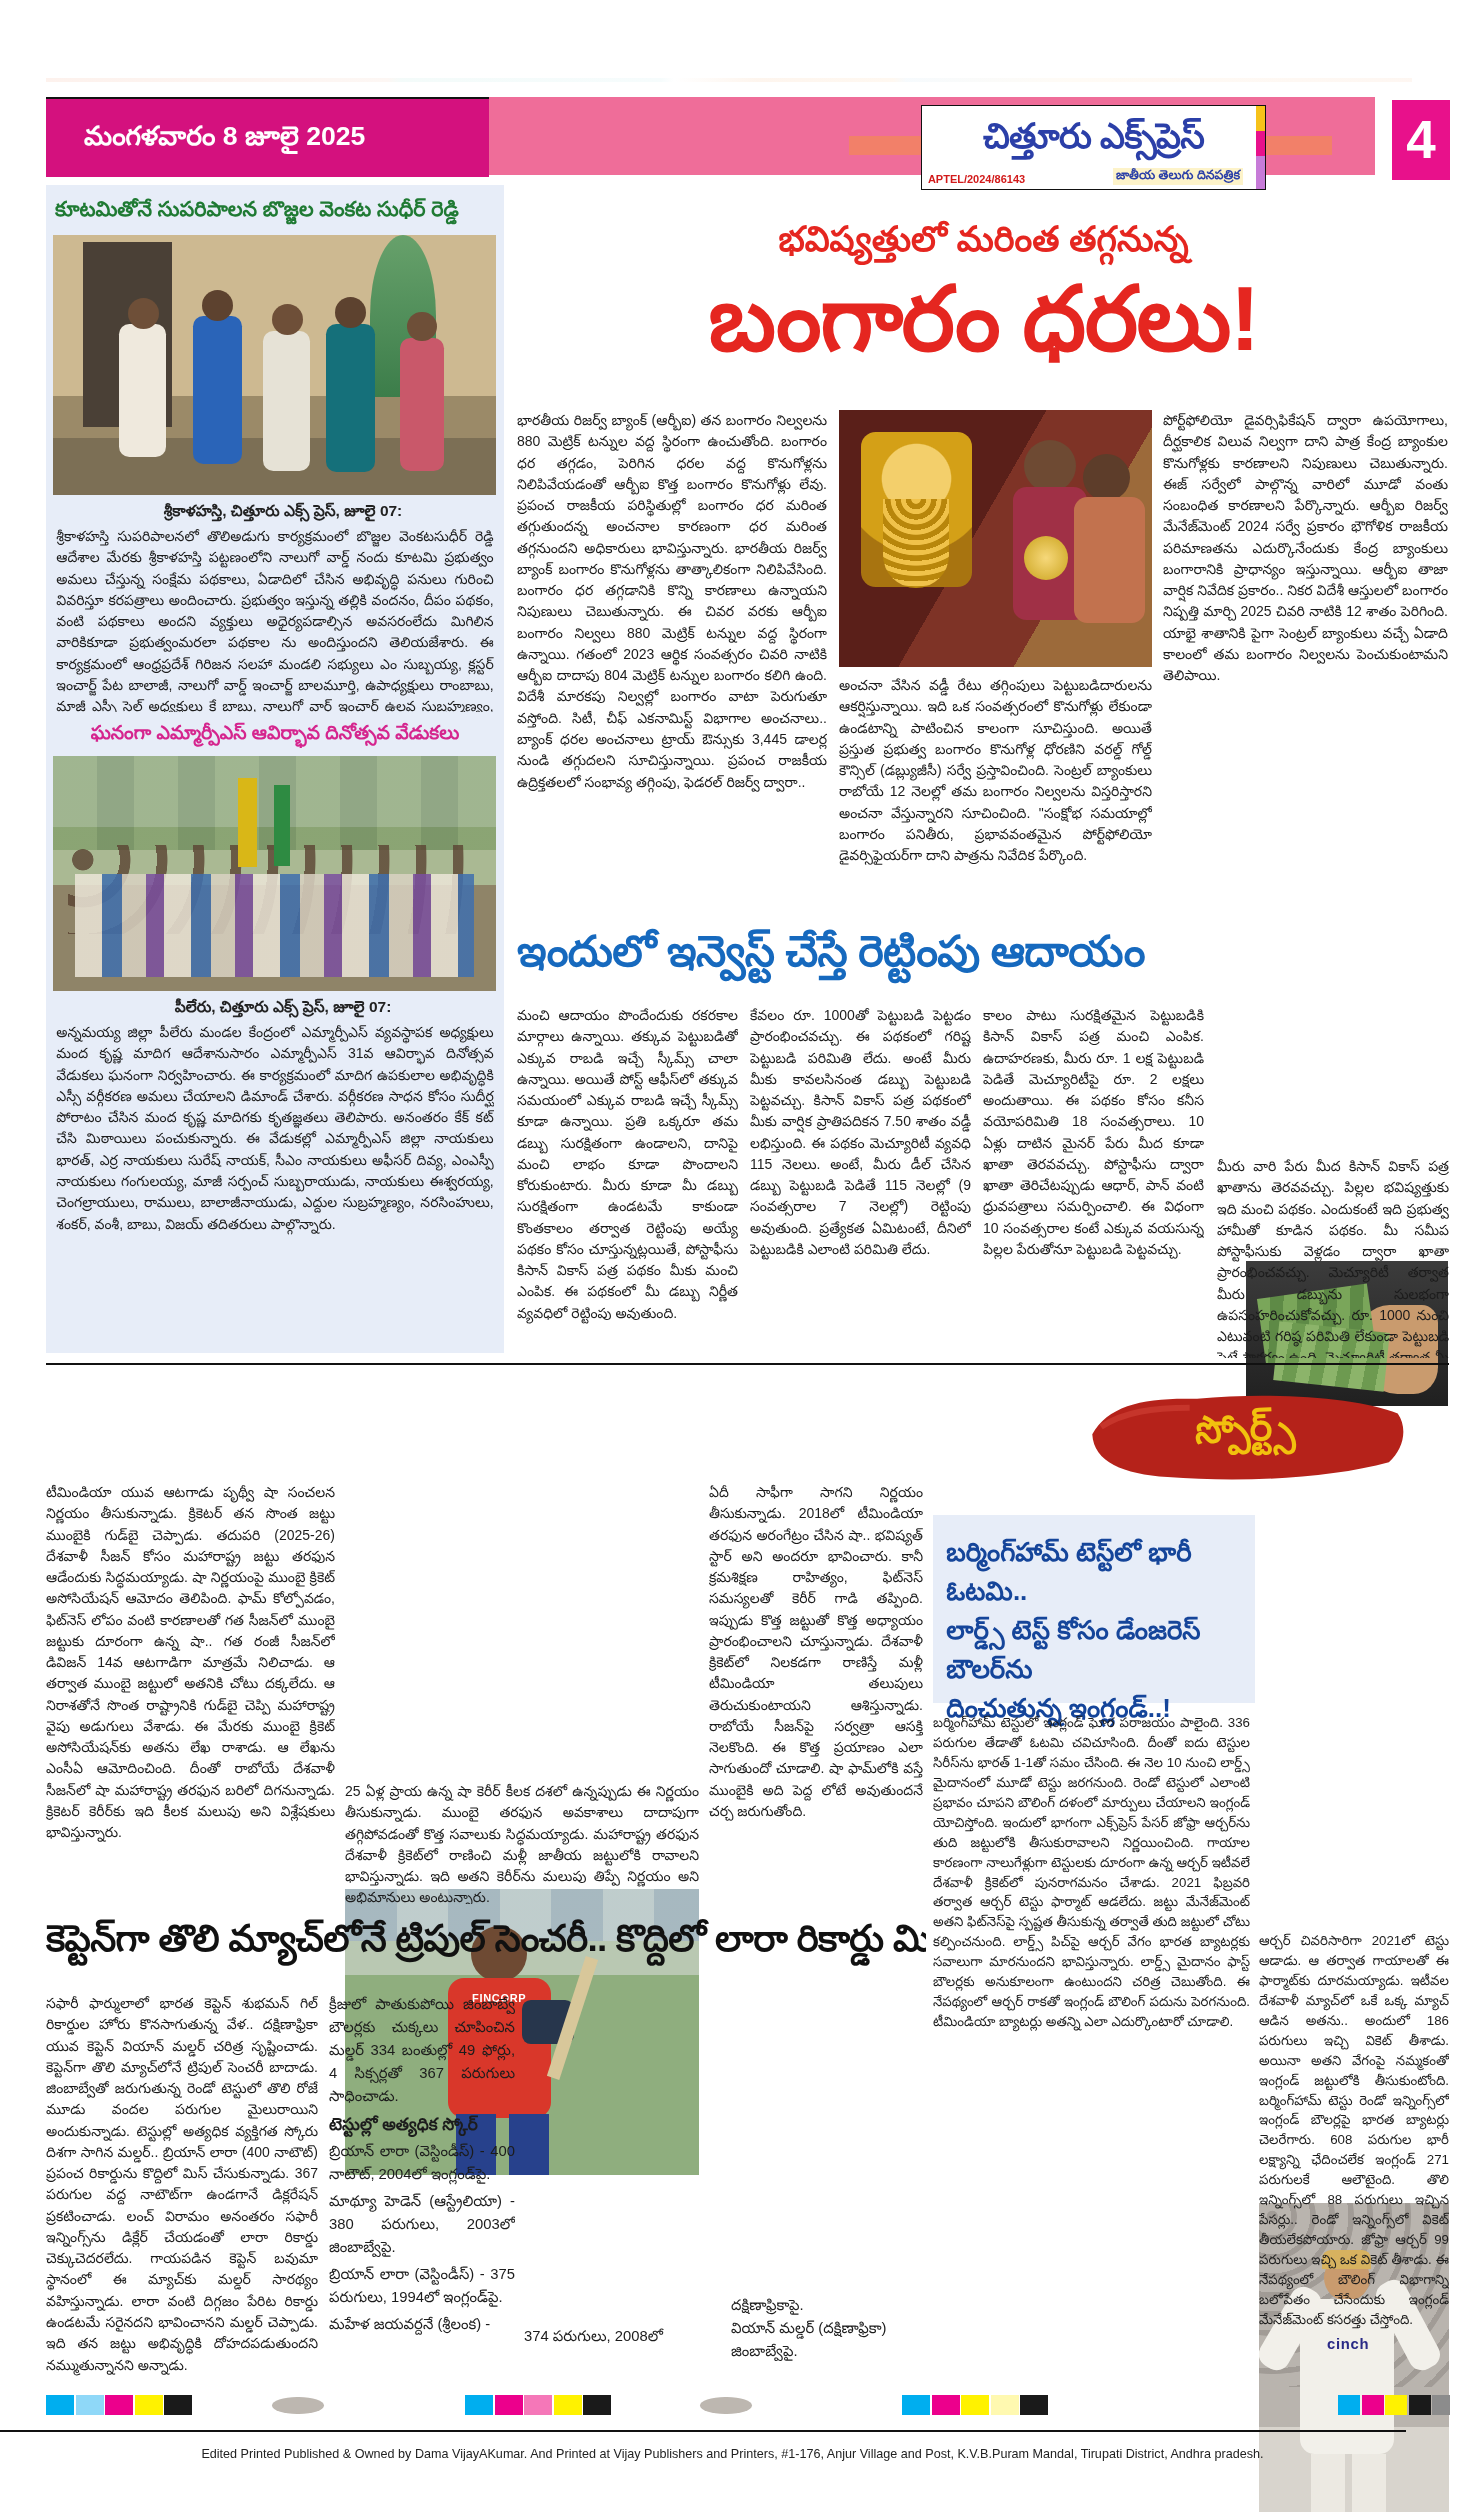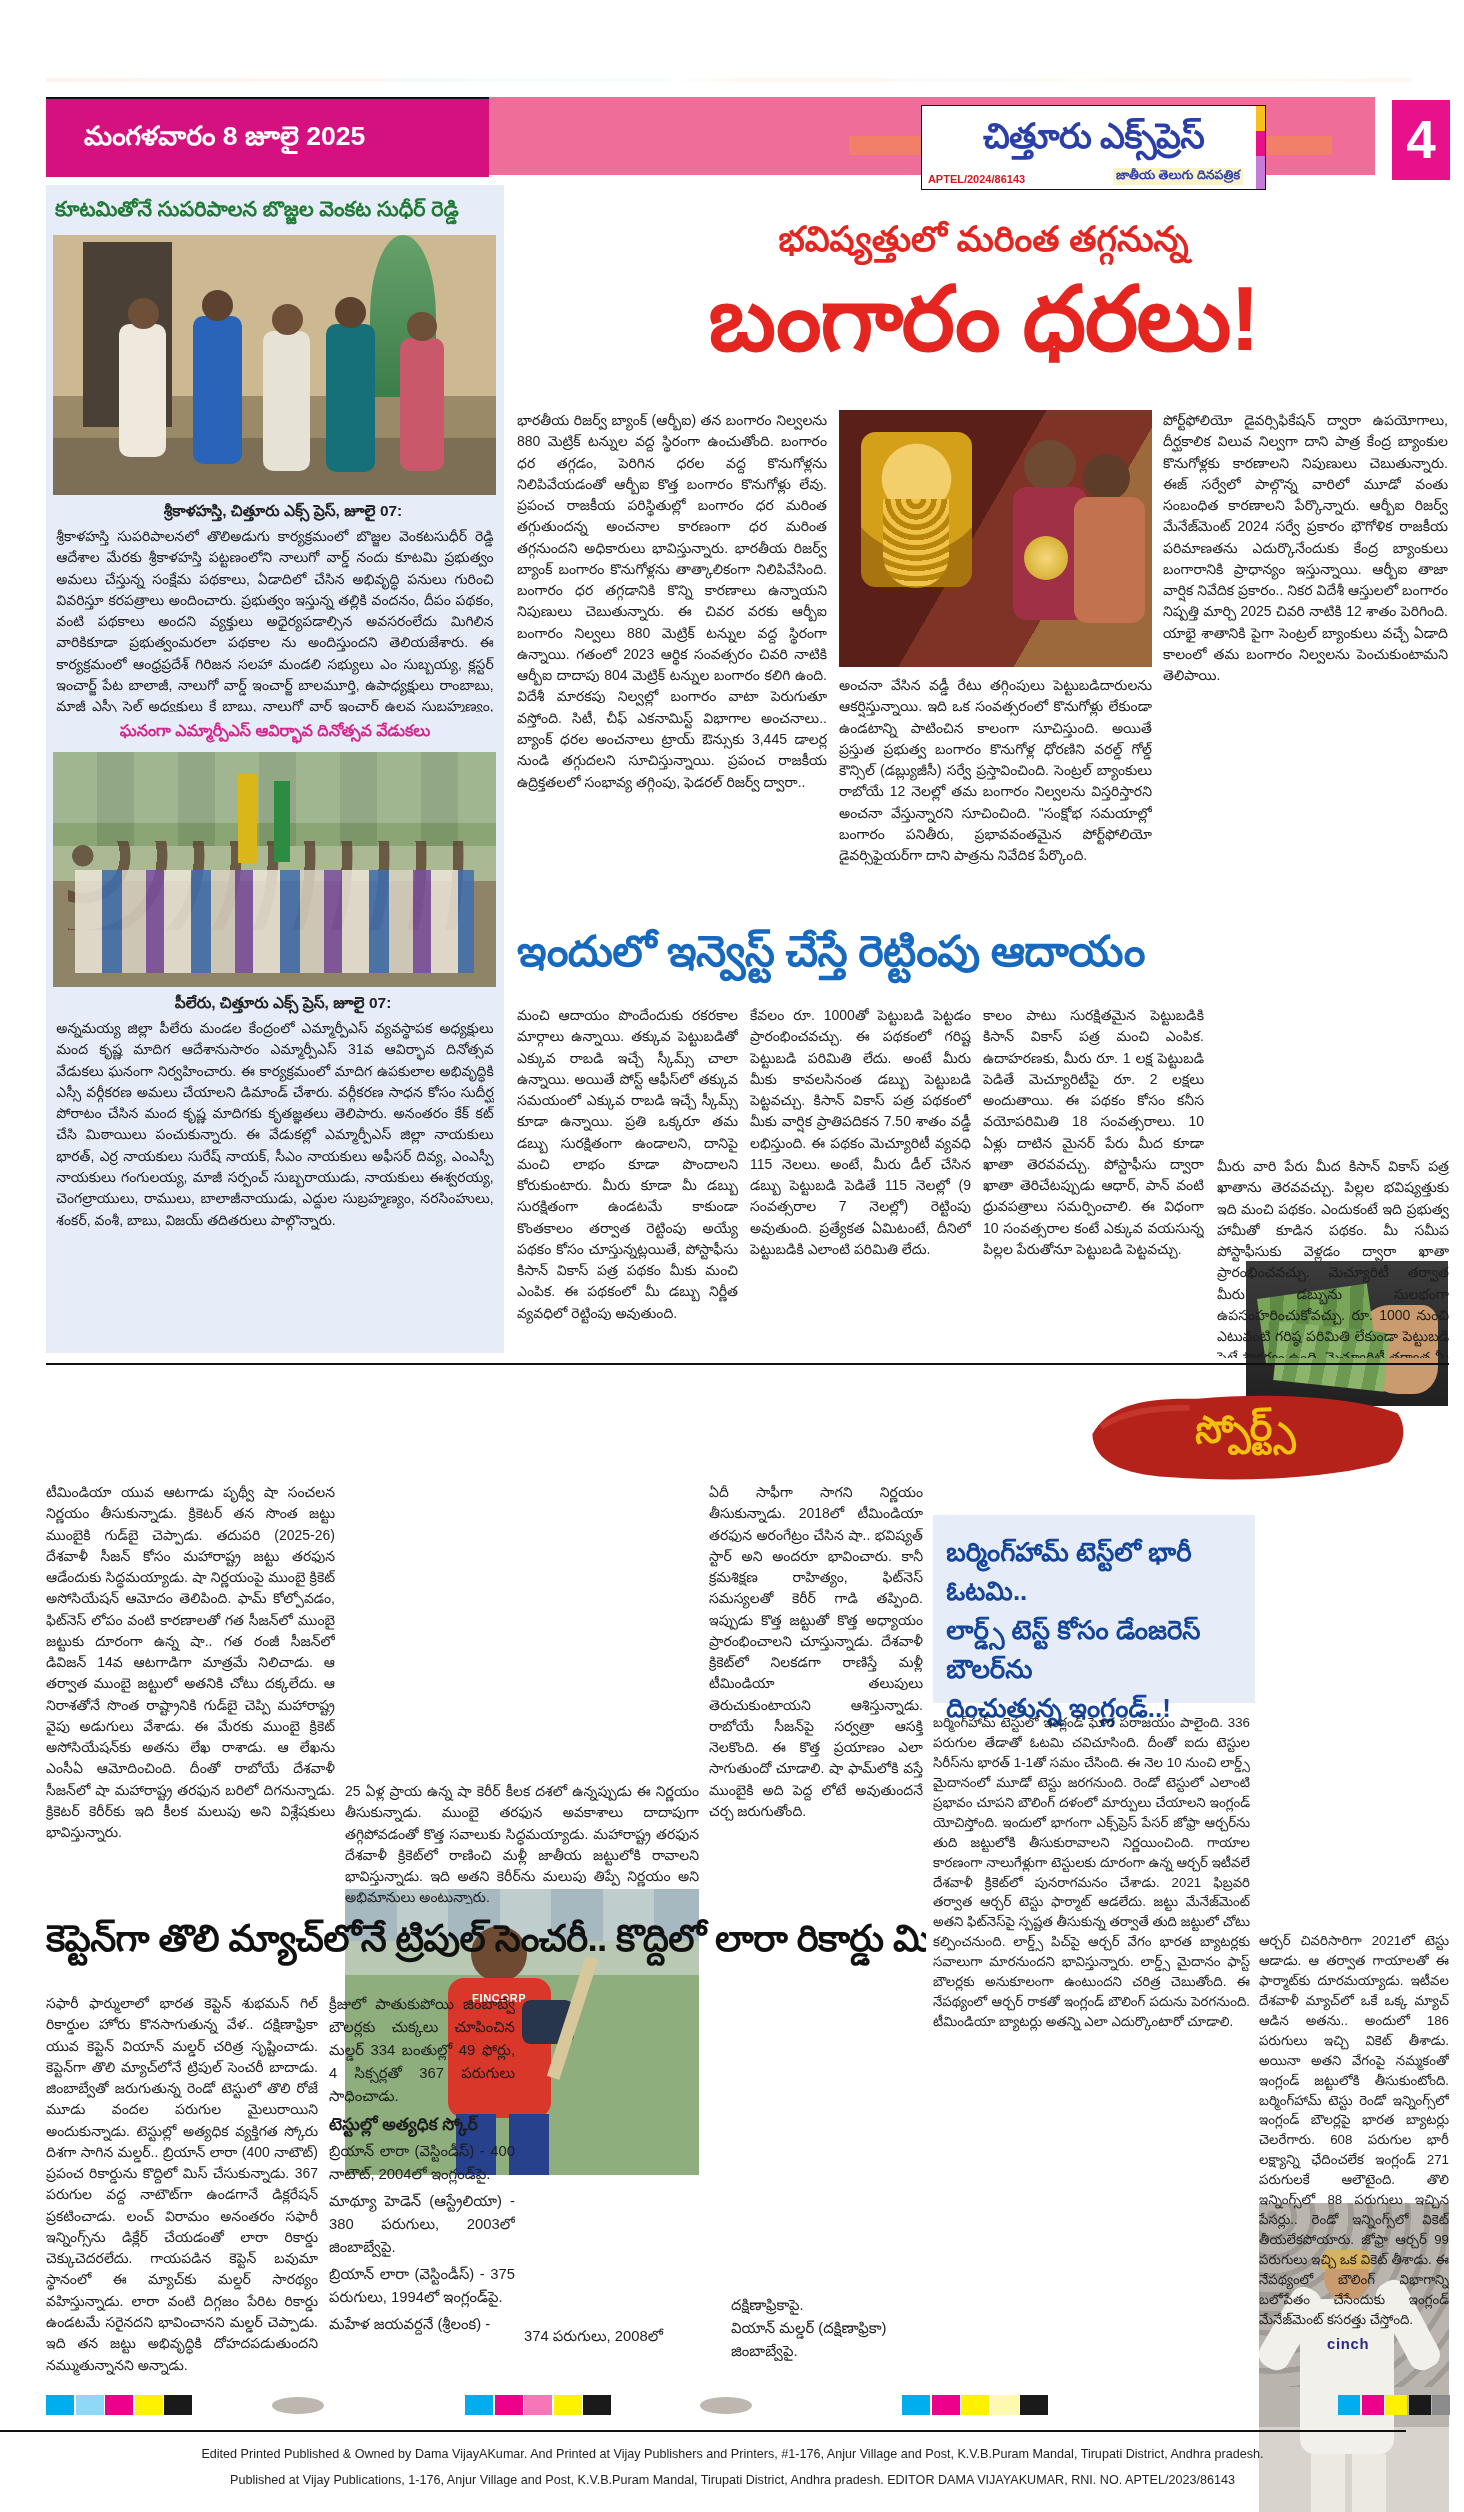--- a/index.html
+++ b/index.html
@@ -59,21 +59,21 @@
       <div style="left:219px;top:69px;width:31px;height:31px;background:#6e4f38;border-radius:50%;"></div>
       <div style="left:273px;top:89px;width:49px;height:148px;background:#15707a;border-radius:10.3px;"></div>
       <div style="left:282px;top:62px;width:31px;height:31px;background:#5d422f;border-radius:50%;"></div>
       <div style="left:347px;top:103px;width:44px;height:133px;background:#c9586a;border-radius:10.3px;"></div>
       <div style="left:354px;top:77px;width:29.5px;height:29.5px;background:#6e4f38;border-radius:50%;"></div>
     </div>
 
     <div class="dateline" style="margin:7.4px 0 3px 0;">శ్రీకాళహస్తి, చిత్తూరు ఎక్స్ ప్రెస్, జూలై 07:</div>
     <div class="body-text" style="margin:0 10.3px;height:186px;">శ్రీకాళహస్తి సుపరిపాలనలో తొలిఅడుగు కార్యక్రమంలో బొజ్జల వెంకటసుధీర్ రెడ్డి ఆదేశాల మేరకు శ్రీకాళహస్తి పట్టణంలోని నాలుగో వార్డ్ నందు కూటమి ప్రభుత్వం అమలు చేస్తున్న సంక్షేమ పథకాలు, ఏడాదిలో చేసిన అభివృద్ధి పనులు గురించి వివరిస్తూ కరపత్రాలు అందించారు. ప్రభుత్వం ఇస్తున్న తల్లికి వందనం, దీపం పథకం, వంటి పథకాలు అందని వ్యక్తులు అధైర్యపడాల్సిన అవసరంలేదు మిగిలిన వారికికూడా ప్రభుత్వంమరలా పథకాల ను అందిస్తుందని తెలియజేశారు. ఈ కార్యక్రమంలో ఆంధ్రప్రదేశ్ గిరిజన సలహా మండలి సభ్యులు ఎం సుబ్బయ్య, క్లస్టర్ ఇంచార్జ్ పేట బాలాజీ, నాలుగో వార్డ్ ఇంచార్జ్ బాలమూర్తి, ఉపాధ్యక్షులు రాంబాబు, మాజీ ఎస్సీ సెల్ అధ్యక్షులు కే బాబు, నాలుగో వార్డ్ ఇంచార్జ్ ఉలవ సుబ్రహ్మణ్యం, సుజిత్, రాజా, వెంకయ్య, గణేష్, మధు, చంద్రశేఖర్, శ్రీనివాసులు, వంశీ, మురళి టిడిపి కార్యకర్తలు నాయకులు పాల్గొన్నారు.</div>
 
-    <div style="padding:10.3px 5.9px 5.9px 5.9px;text-align:center;font-size:16px;font-weight:bold;color:#d5258e;">ఘనంగా ఎమ్మార్పీఎస్ ఆవిర్భావ దినోత్సవ వేడుకలు</div>
+    <div style="padding:10.3px 5.9px 5.9px 5.9px;text-align:center;font-size:19px;font-weight:bold;color:#d5258e;">ఘనంగా ఎమ్మార్పీఎస్ ఆవిర్భావ దినోత్సవ వేడుకలు</div>
 
     <div class="ph" style="margin:1.5px 7.4px;width:443px;height:235px;background:linear-gradient(#dfe3da 0 30%,#aab993 30% 55%,#8f8468 55% 100%);">
       <div style="left:0;top:0;width:100%;height:40%;background:repeating-linear-gradient(90deg,#76975f 0 44px,#5d7f4d 44px 81px);opacity:.6;"></div>
       <div style="left:14.8px;top:89px;width:413px;height:89px;background:repeating-radial-gradient(circle at 14.8px 14.8px,#5a4332 0 10.3px,transparent 11px 37px);opacity:.8;"></div>
       <div style="left:22px;top:118px;width:399px;height:103px;background:repeating-linear-gradient(90deg,#ece6d8 0 26.6px,#3f6fae 26.6px 47px,#d9d2c2 47px 71px,#7b4fa0 71px 89px);opacity:.85;"></div>
       <div style="left:185px;top:22px;width:19px;height:89px;background:#d9b717;"></div>
       <div style="left:221px;top:29.5px;width:16px;height:81px;background:#2e8b42;"></div>
     </div>
 
     <div class="dateline" style="margin:7.4px 0 3px 0;">పీలేరు, చిత్తూరు ఎక్స్ ప్రెస్, జూలై 07:</div>
@@ -197,16 +197,15 @@
     <div class="swatch" style="left:1292px;width:22px;background:#00aeef;"></div>
     <div class="swatch" style="left:1316px;width:22px;background:#ec008c;"></div>
     <div class="swatch" style="left:1339px;width:22px;background:#fff200;"></div>
     <div class="swatch" style="left:1363px;width:22px;background:#1a1a1a;"></div>
     <div class="swatch" style="left:1386px;width:17.7px;background:#8c8c8c;"></div>
   </div>
 
   <div class="abs" style="left:0;top:2430px;width:1406px;height:2.2px;background:#111;"></div>
 
   <div class="abs" style="left:0;top:2447px;width:1465px;text-align:center;font-size:12.6px;color:#222;">Edited Printed Published &amp; Owned by Dama VijayAKumar. And Printed at Vijay Publishers and Printers, #1-176, Anjur Village and Post, K.V.B.Puram Mandal, Tirupati District, Andhra pradesh.</div>
-  <div class="abs" style="left:0;top:2473px;width:1465px;text-align:center;font-size:12.6px;color:#222;">Published at Vijay Publications, 1-176, Anjur Village and Post, K.V.B.Puram Mandal, Tirupati District, Andhra pradesh.  EDITOR DAMA VIJAYAKUMAR,   RNI. NO. APTEL/2023/86143</div>
 
 </div>
 
 
 </body></html>

